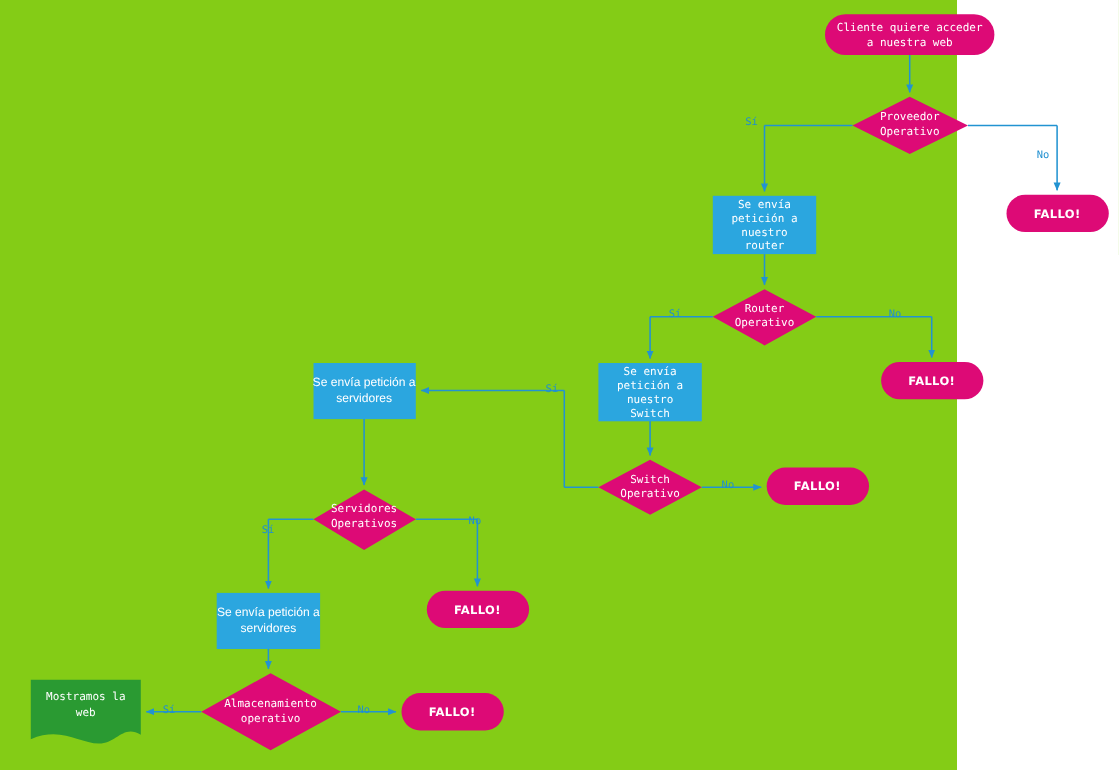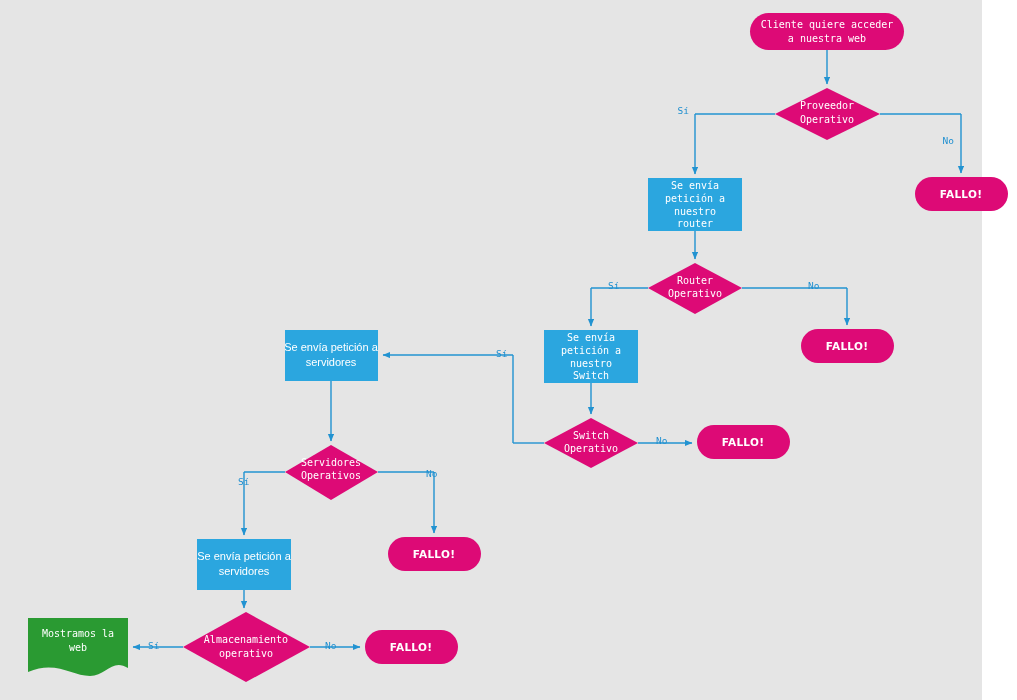--- a/index.html
+++ b/index.html
@@ -1,17 +1,17 @@
 <!DOCTYPE html>
 <html><head>
 <meta charset="utf-8">
 <style>
   html,body{margin:0;padding:0;background:#ffffff;}
   body{width:1017px;height:700px;overflow:hidden;font-family:"DejaVu Sans Mono",monospace;}
-  #canvas{position:relative;width:982px;height:700px;background:#e5e5e5;text-align:center;}
+  #canvas{position:relative;width:870px;height:700px;background:#84cc16;text-align:center;}
   svg#flow{position:absolute;left:0;top:0;width:1017px;height:700px;}
   .node-text{fill:#ffffff;font-family:"DejaVu Sans Mono",monospace;font-size:10px;text-anchor:middle;dominant-baseline:middle;}
   .node-text-sans{fill:#ffffff;font-family:"Liberation Sans",sans-serif;font-size:11px;text-anchor:middle;dominant-baseline:middle;}
   .fallo-text{fill:#ffffff;font-family:"DejaVu Sans",sans-serif;font-size:10.5px;font-weight:bold;text-anchor:middle;dominant-baseline:middle;letter-spacing:0.3px;}
   .edge-label{fill:#1f8fd0;font-family:"DejaVu Sans Mono",monospace;font-size:9.5px;dominant-baseline:middle;}
   .link{stroke:#2293d1;stroke-width:1.4;fill:none;}
 </style>
 </head>
 <body>
 

